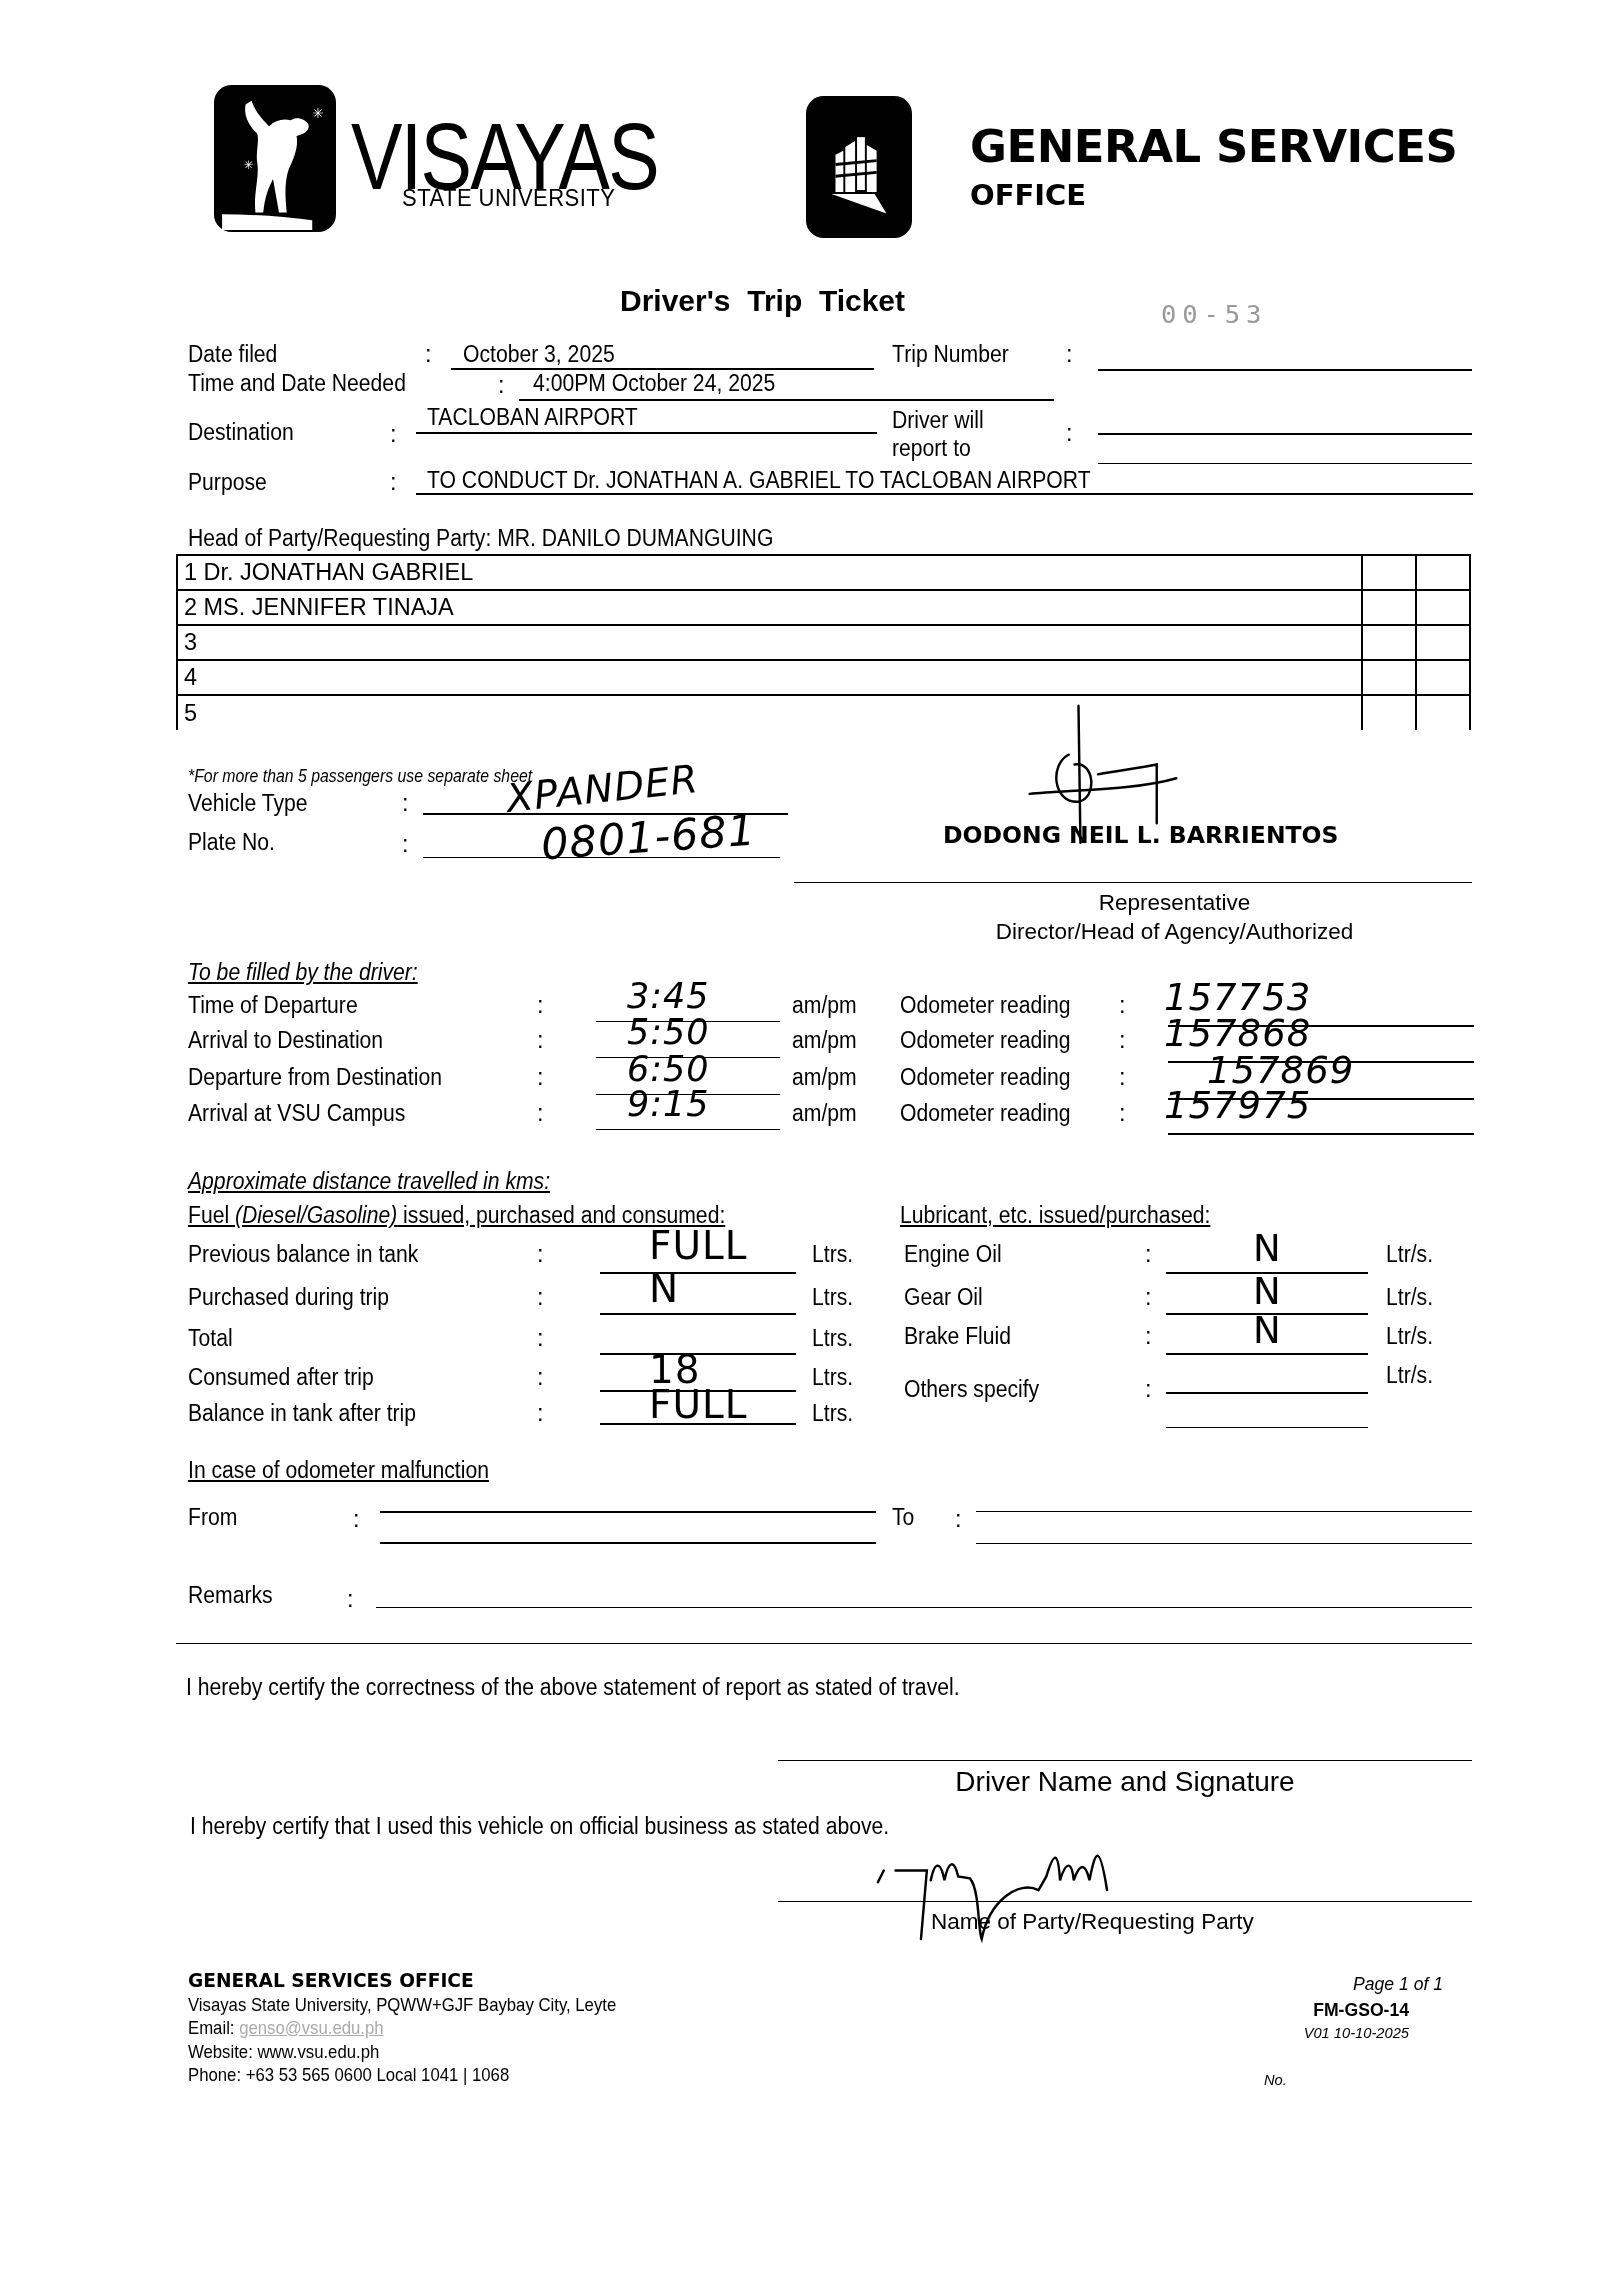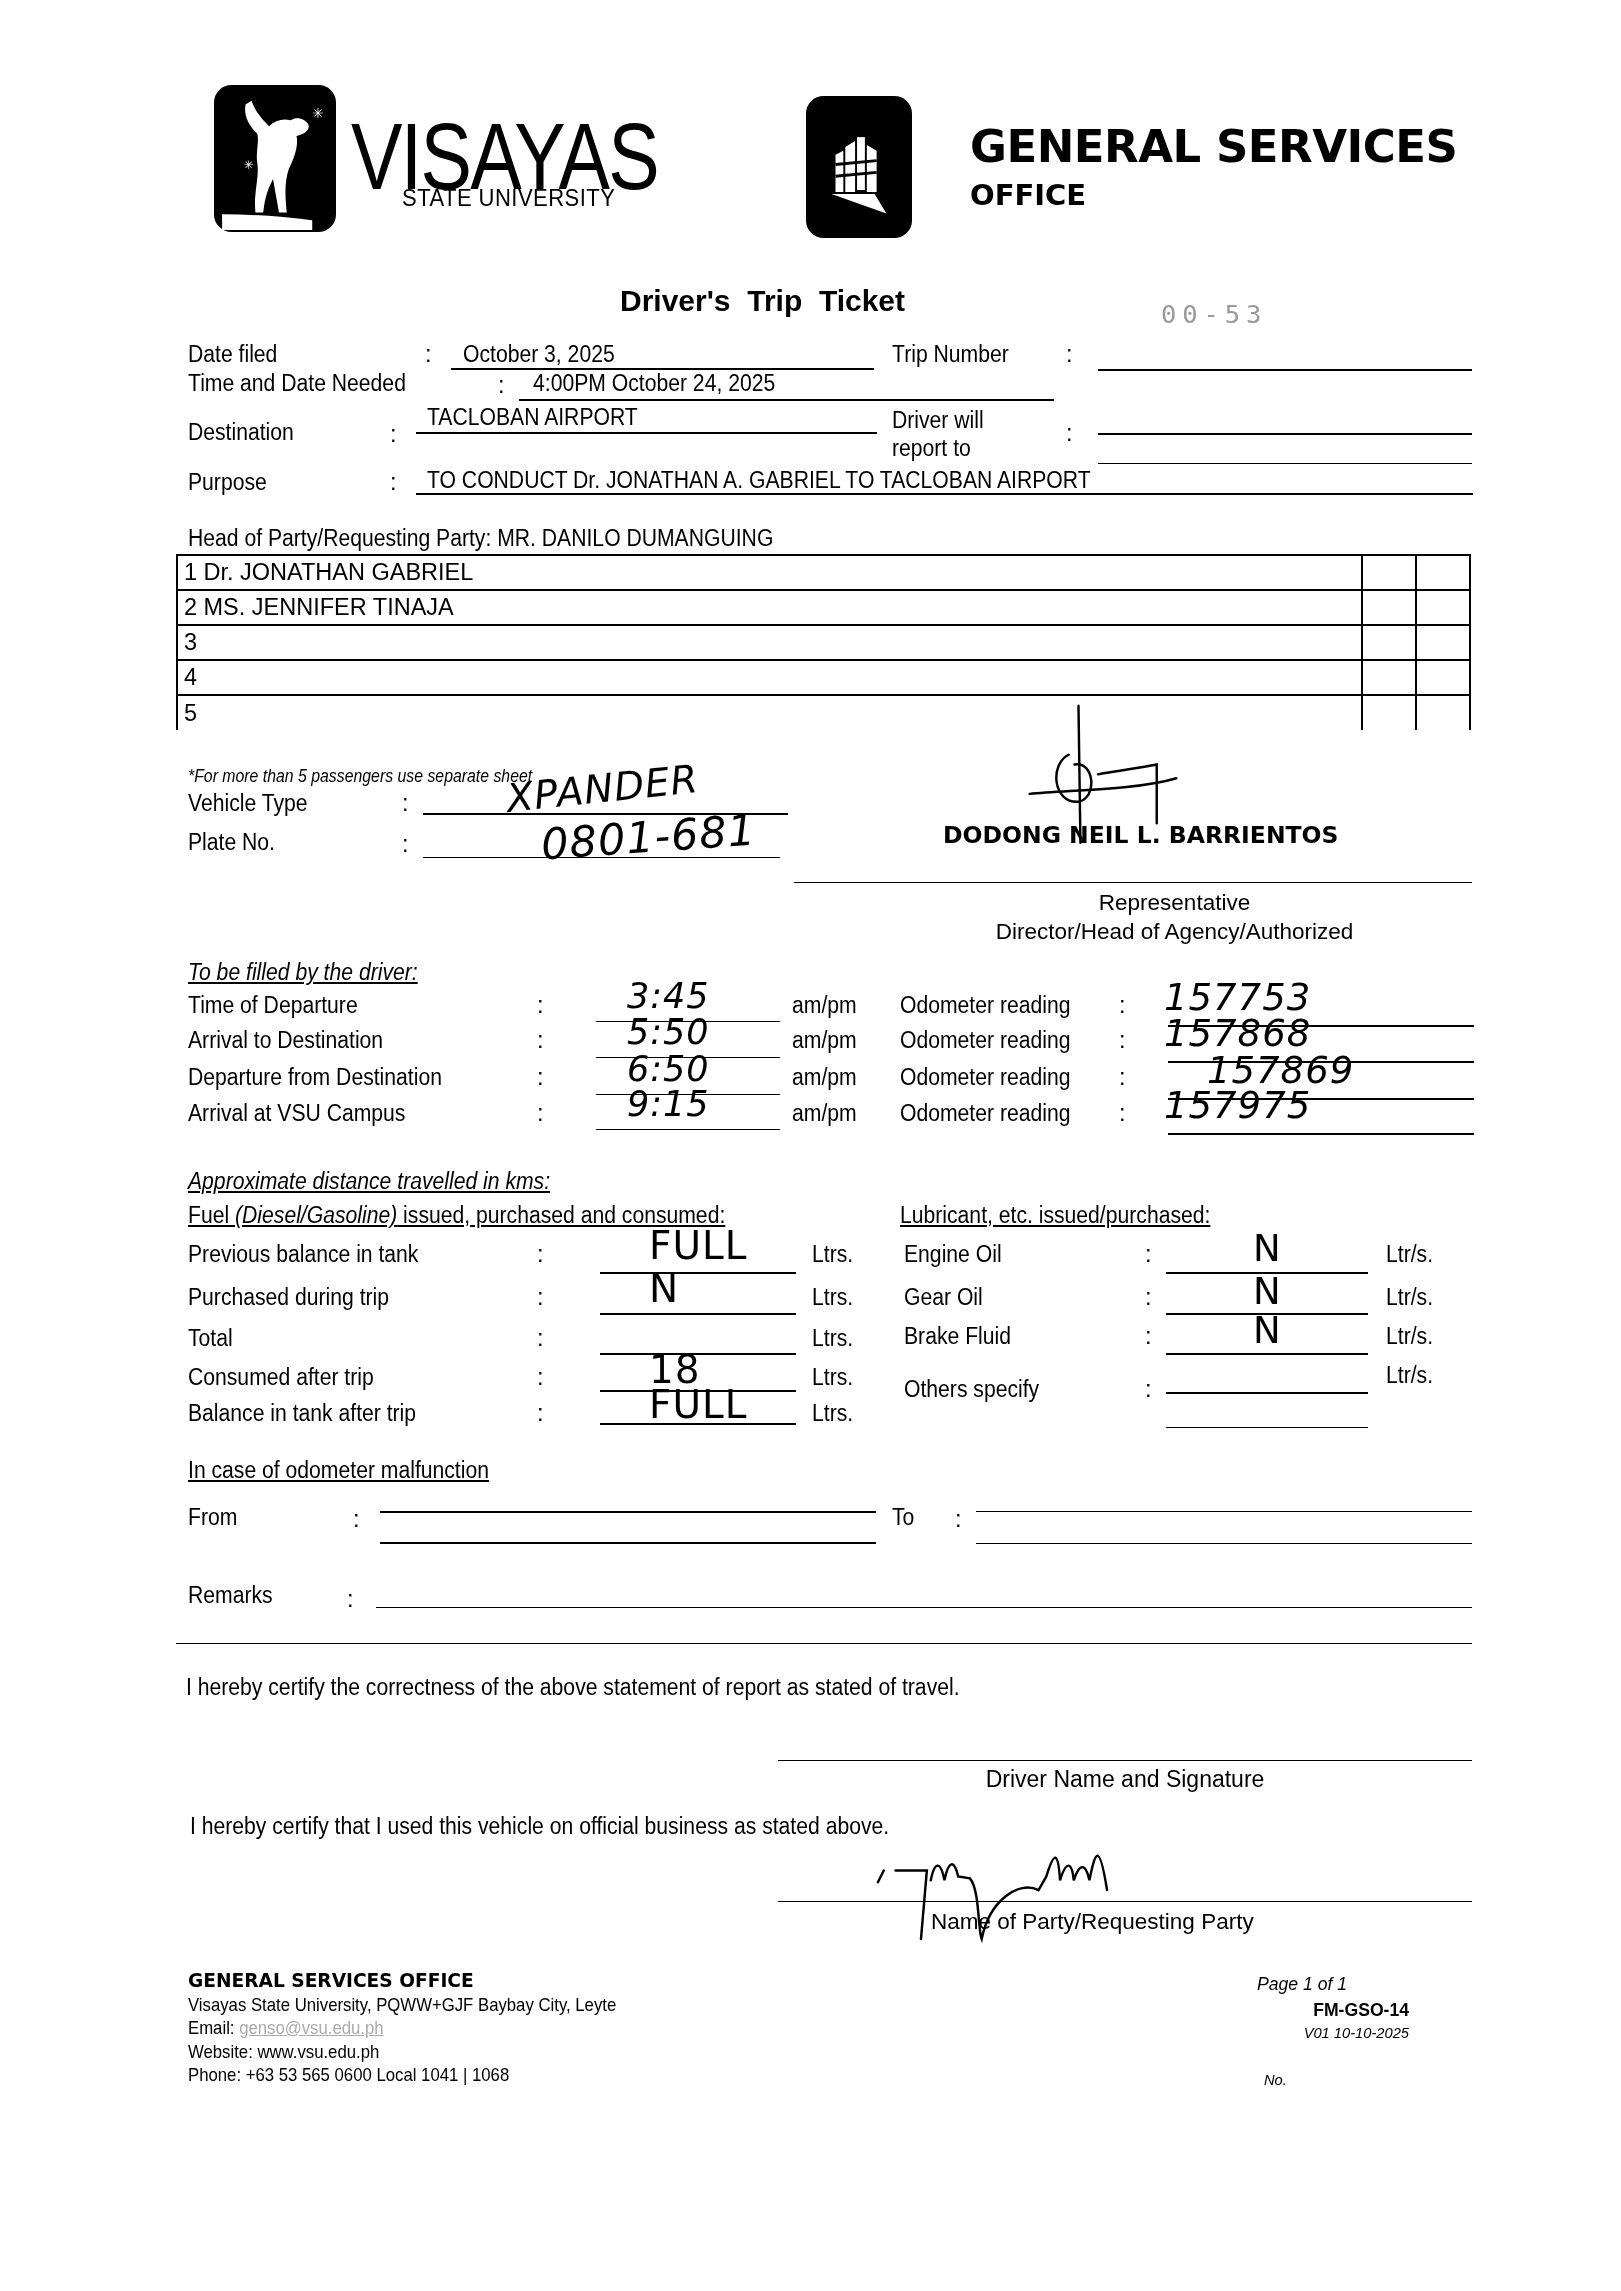--- a/index.html
+++ b/index.html
@@ -278,36 +278,36 @@
 <div class="line thin" style="left:976px; top:1543px; width:496px;"></div>
 
 <div class="abs narrow" style="left:188px; top:1582px;">Remarks</div>
 <div class="abs" style="left:347px; top:1586px;">:</div>
 <div class="abs" style="left:376px; top:1572px; width:1096px; height:35px;"></div>
 <div class="line thin" style="left:376px; top:1607px; width:1096px;"></div>
 <div class="line thin" style="left:176px; top:1643px; width:1296px;"></div>
 
 <div class="abs narrow" style="left:186px; top:1674px;">I hereby certify the correctness of the above statement of report as stated of travel.</div>
 <div class="line thin" style="left:778px; top:1760px; width:694px;"></div>
-<div class="abs" style="left:778px; top:1766px; width:694px; text-align:center; font-size:23px;">Driver Name and Signature</div>
+<div class="abs" style="left:778px; top:1766px; width:694px; text-align:center; font-size:28px;">Driver Name and Signature</div>
 
 <div class="abs narrow" style="left:190px; top:1813px;">I hereby certify that I used this vehicle on official business as stated above.</div>
 <svg class="abs" style="left:872px; top:1841px;" width="333" height="108" viewBox="0 0 340 110">
   <path class="sig-path" d="M12 30 L6 42"></path>
   <path class="sig-path" d="M24 30 L56 30 L50 100"></path>
   <path class="sig-path" d="M60 40 C64 20 70 20 74 40 C78 20 84 18 88 36 L100 38 C110 50 108 90 112 100 C120 60 150 40 170 50 L178 36 C186 10 190 10 192 40 C198 20 204 20 206 40 C212 22 218 22 222 40 C228 10 232 0 240 50"></path>
 </svg>
 <div class="line thin" style="left:778px; top:1901px; width:694px;"></div>
 <div class="abs" style="left:931px; top:1909px; font-size:22.5px;">Name of Party/Requesting Party</div>
 
 <div class="abs footer-bold" style="left:188px; top:1970px;">GENERAL SERVICES OFFICE</div>
 <div class="abs footer-text narrow" style="left:188px; top:1994px;">Visayas State University, PQWW+GJF Baybay City, Leyte</div>
 <div class="abs footer-text narrow" style="left:188px; top:2017px;">
   <span>Email: </span><span style="color:#aaa; text-decoration:underline;">genso@vsu.edu.ph</span>
 </div>
 <div class="abs footer-text narrow" style="left:188px; top:2041px;">Website: www.vsu.edu.ph</div>
 <div class="abs footer-text narrow" style="left:188px; top:2064px;">Phone: +63 53 565 0600 Local 1041 | 1068</div>
 
-<div class="abs" style="left:1257px; top:1974px; width:127px; font-size:17.6px; font-style:italic;">Page 1 of 1</div>
+<div class="abs" style="left:1316px; top:1974px; width:127px; text-align:right; font-size:17.6px; font-style:italic;">Page 1 of 1</div>
 <div class="abs" style="left:1282px; top:2000px; width:127px; text-align:right; font-size:17.6px; font-weight:bold;">FM-GSO-14</div>
 <div class="abs" style="left:1262px; top:2025px; width:147px; text-align:right; font-size:14.7px; font-style:italic;">V01 10-10-2025</div>
 <div class="abs" style="left:1264px; top:2072px; font-size:14.7px; font-style:italic;">No.</div>
 
 
 </body></html>

